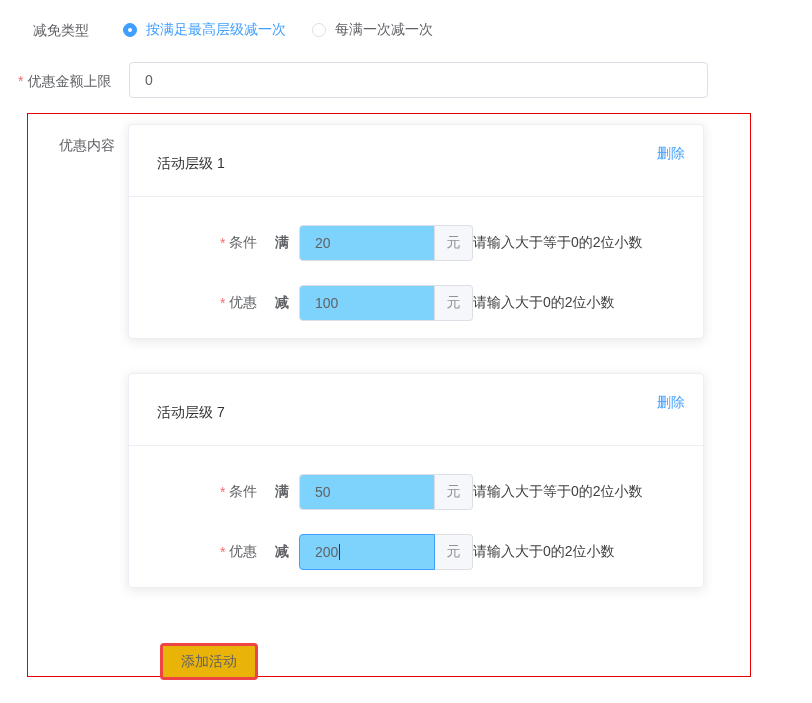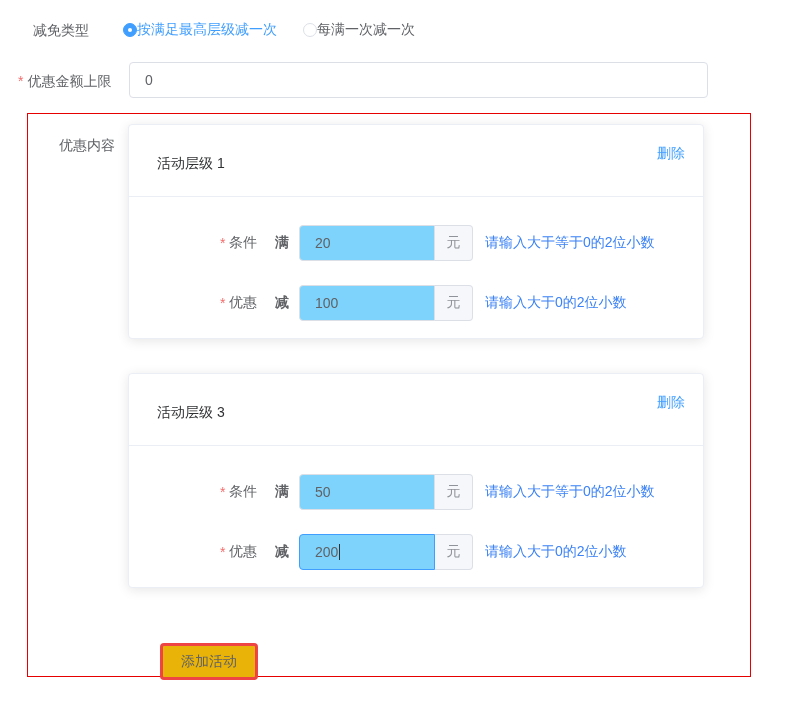--- a/index.html
+++ b/index.html
@@ -26,21 +26,21 @@
     width: 14px; height: 14px; border-radius: 50%;
     border: 1px solid #dcdfe6; background: #fff;
     position: relative; flex: 0 0 auto;
   }
   .radio-item.checked .radio-circle { background: #409eff; border-color: #409eff; }
   .radio-item.checked .radio-circle::after {
     content: ""; position: absolute; left: 50%; top: 50%;
     width: 4px; height: 4px; border-radius: 50%; background: #fff;
     transform: translate(-50%, -50%);
   }
-  .radio-item .radio-text { color: #606266; }
+  .radio-item .radio-text { margin-left: 9px; color: #606266; }
   .radio-item.checked .radio-text { color: #409eff; }
 
   
   .row-limit { position: absolute; left: 0; top: 62px; }
   .row-limit .label-wrap { position: absolute; left: 18px; top: 11px; white-space: nowrap; }
   .asterisk { color: #f56c6c; margin-right: 4px; }
   .el-input {
     position: absolute; left: 129px; top: 0;
     width: 579px; height: 36px;
     border: 1px solid #dcdfe6; border-radius: 4px;
@@ -86,21 +86,21 @@
   }
   .ig-input.focused { border-color: #409eff; position: relative; z-index: 1; }
   .caret { display: inline-block; width: 1px; height: 16px; background: #303133; vertical-align: -3px; margin-left: 1px; }
   .ig-unit {
     width: 38px; height: 36px;
     background: #f5f7fa; color: #909399;
     border: 1px solid #dcdfe6; border-left: none;
     border-radius: 0 4px 4px 0;
     display: flex; align-items: center; justify-content: center;
   }
-  .hint { color: #3b82f6; margin-left: 12px; white-space: nowrap; }
+  .hint { color: #404040; white-space: nowrap; }
 
   
   .add-btn {
     position: absolute; left: 128px; top: 643px;
     width: 98px; height: 37px;
     background: #eab308; border: 3px solid #ef4444; border-radius: 4px;
     color: #606266; font-size: 14px; font-family: inherit; cursor: pointer; margin-left: 32px;
   }
 </style>
 </head>
@@ -152,21 +152,21 @@
         <div class="input-group">
           <input class="ig-input" type="text" value="100" style="">
           <span class="ig-unit">元</span>
         </div>
         <span class="hint">请输入大于0的2位小数</span>
       </div>
     </div>
 
     <div class="level-card card-2">
       <div class="card-header">
-        <span class="card-title">活动层级 3</span>
+        <span class="card-title">活动层级 7</span>
         <a class="delete-link">删除</a>
       </div>
       <div class="field-row r1">
         <span class="f-asterisk">*</span>
         <span class="f-label">条件</span>
         <span class="f-prefix">满</span>
         <div class="input-group">
           <input class="ig-input" type="text" value="50" style="">
           <span class="ig-unit">元</span>
         </div>

